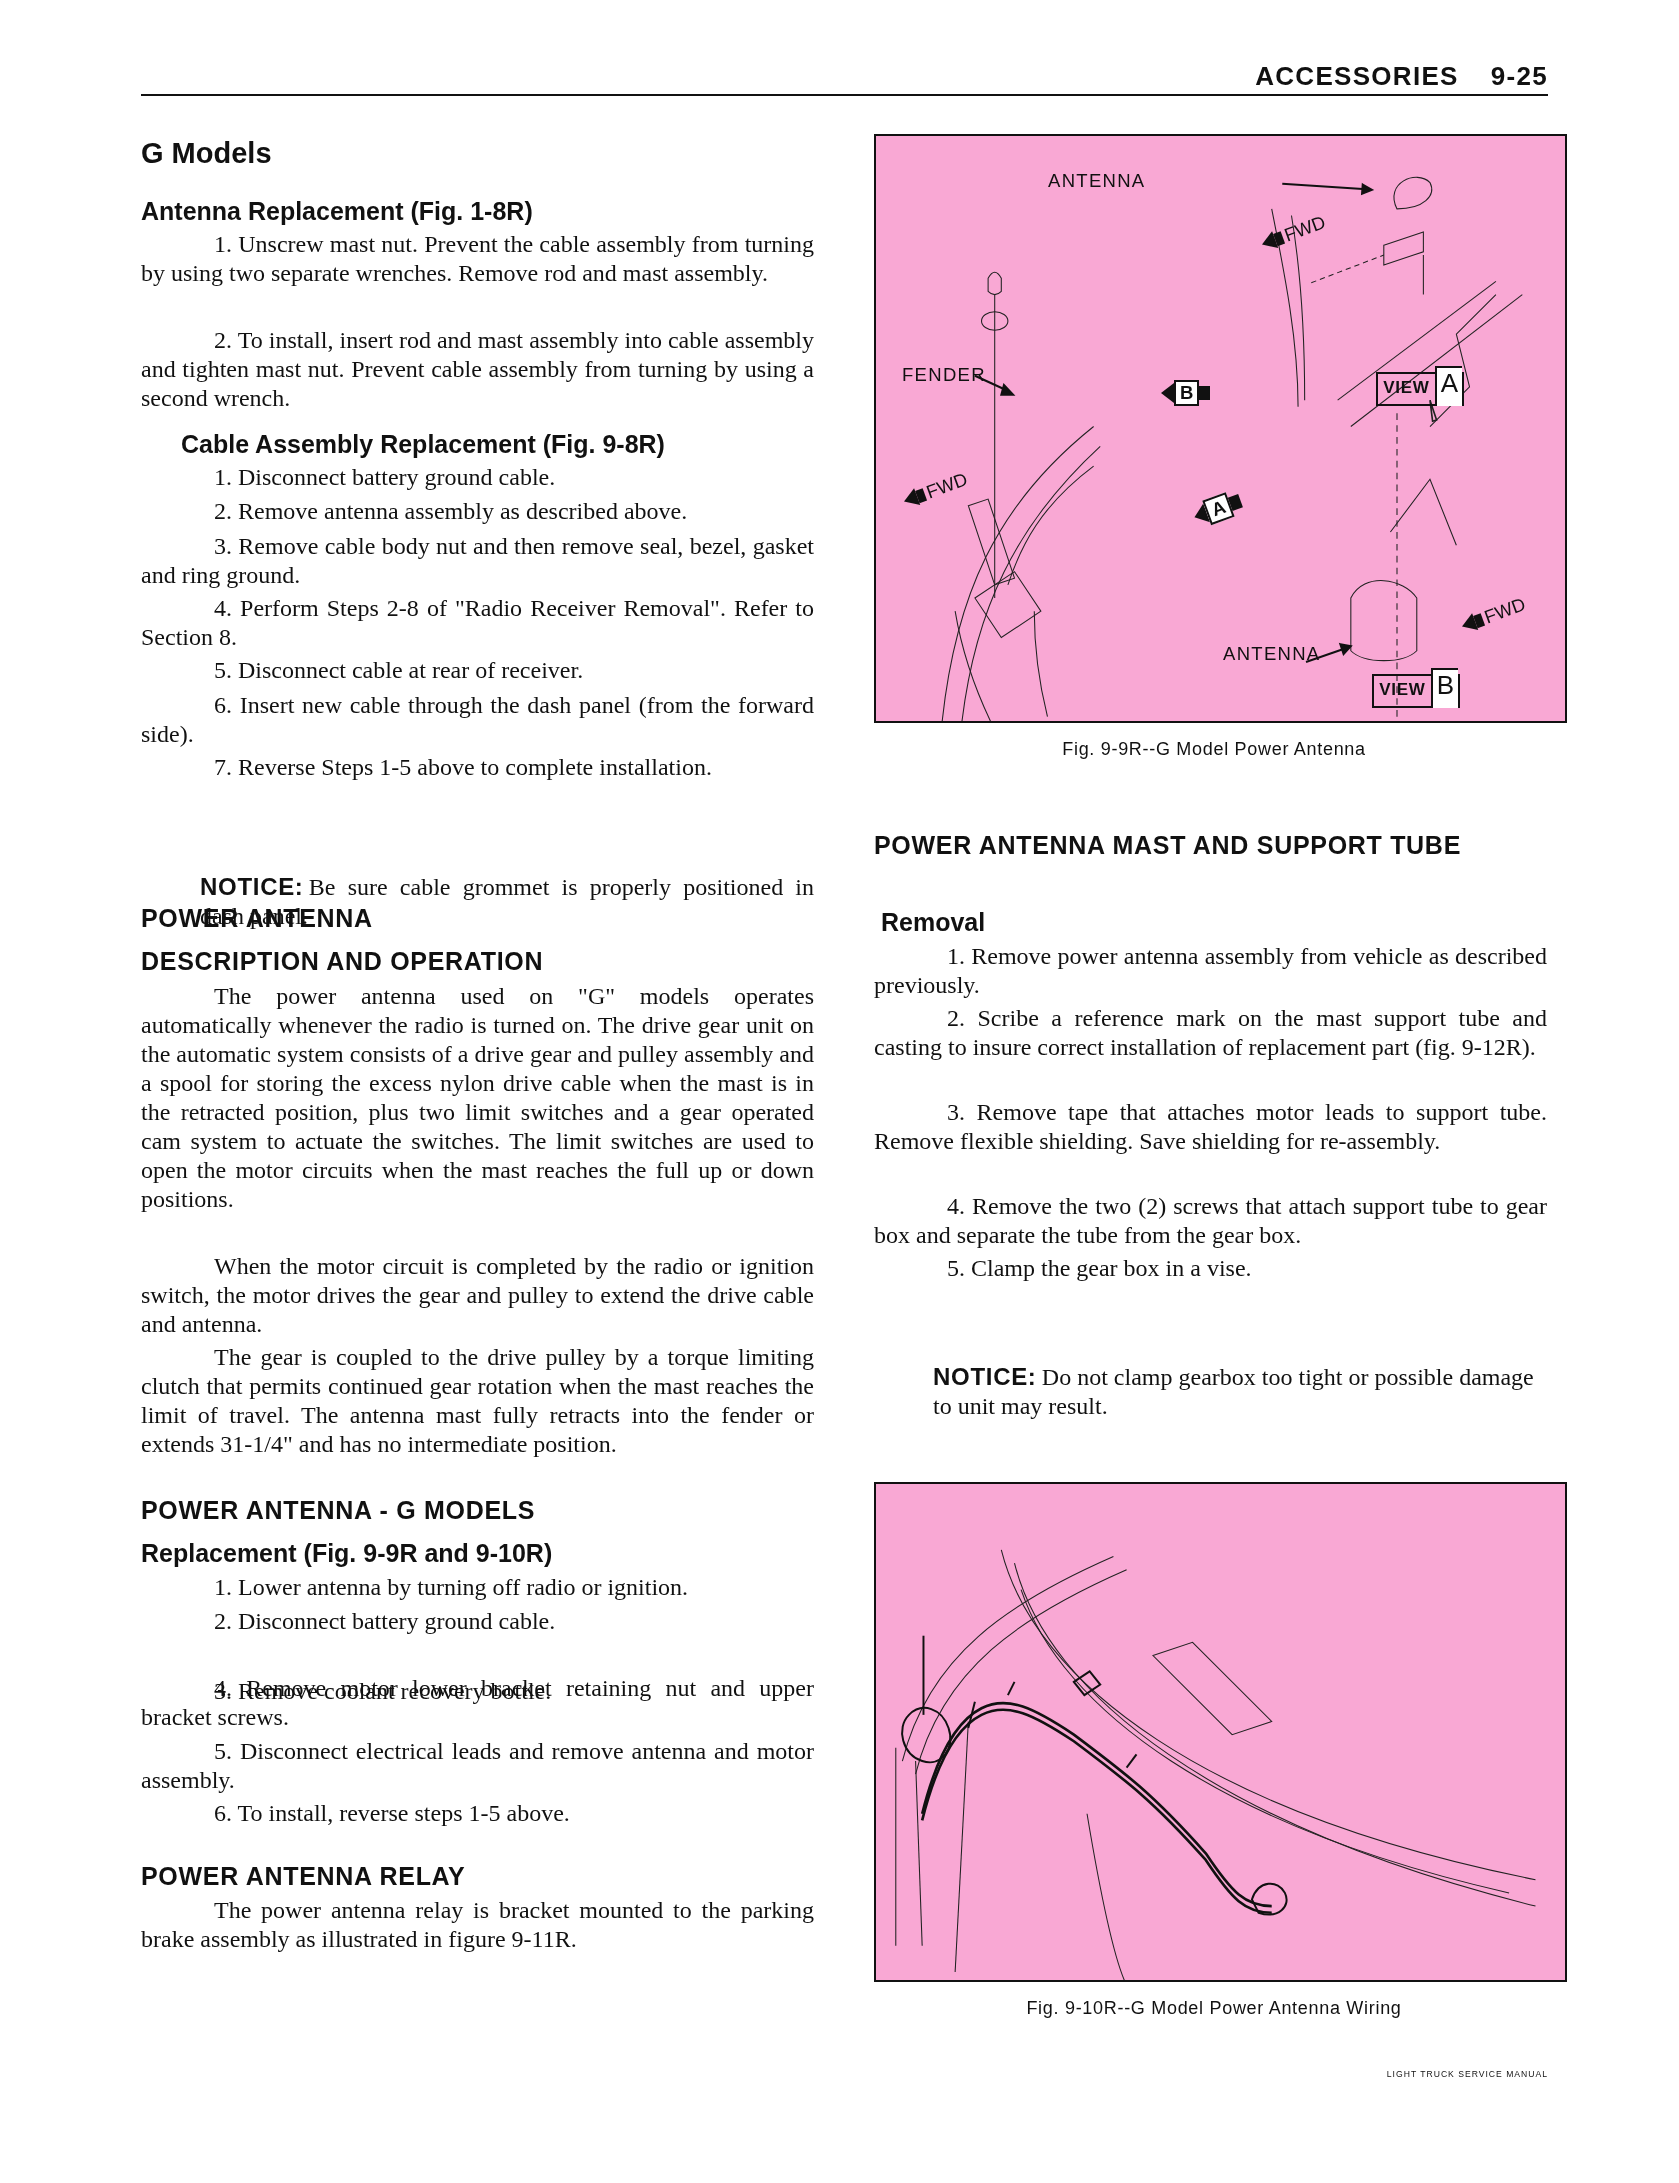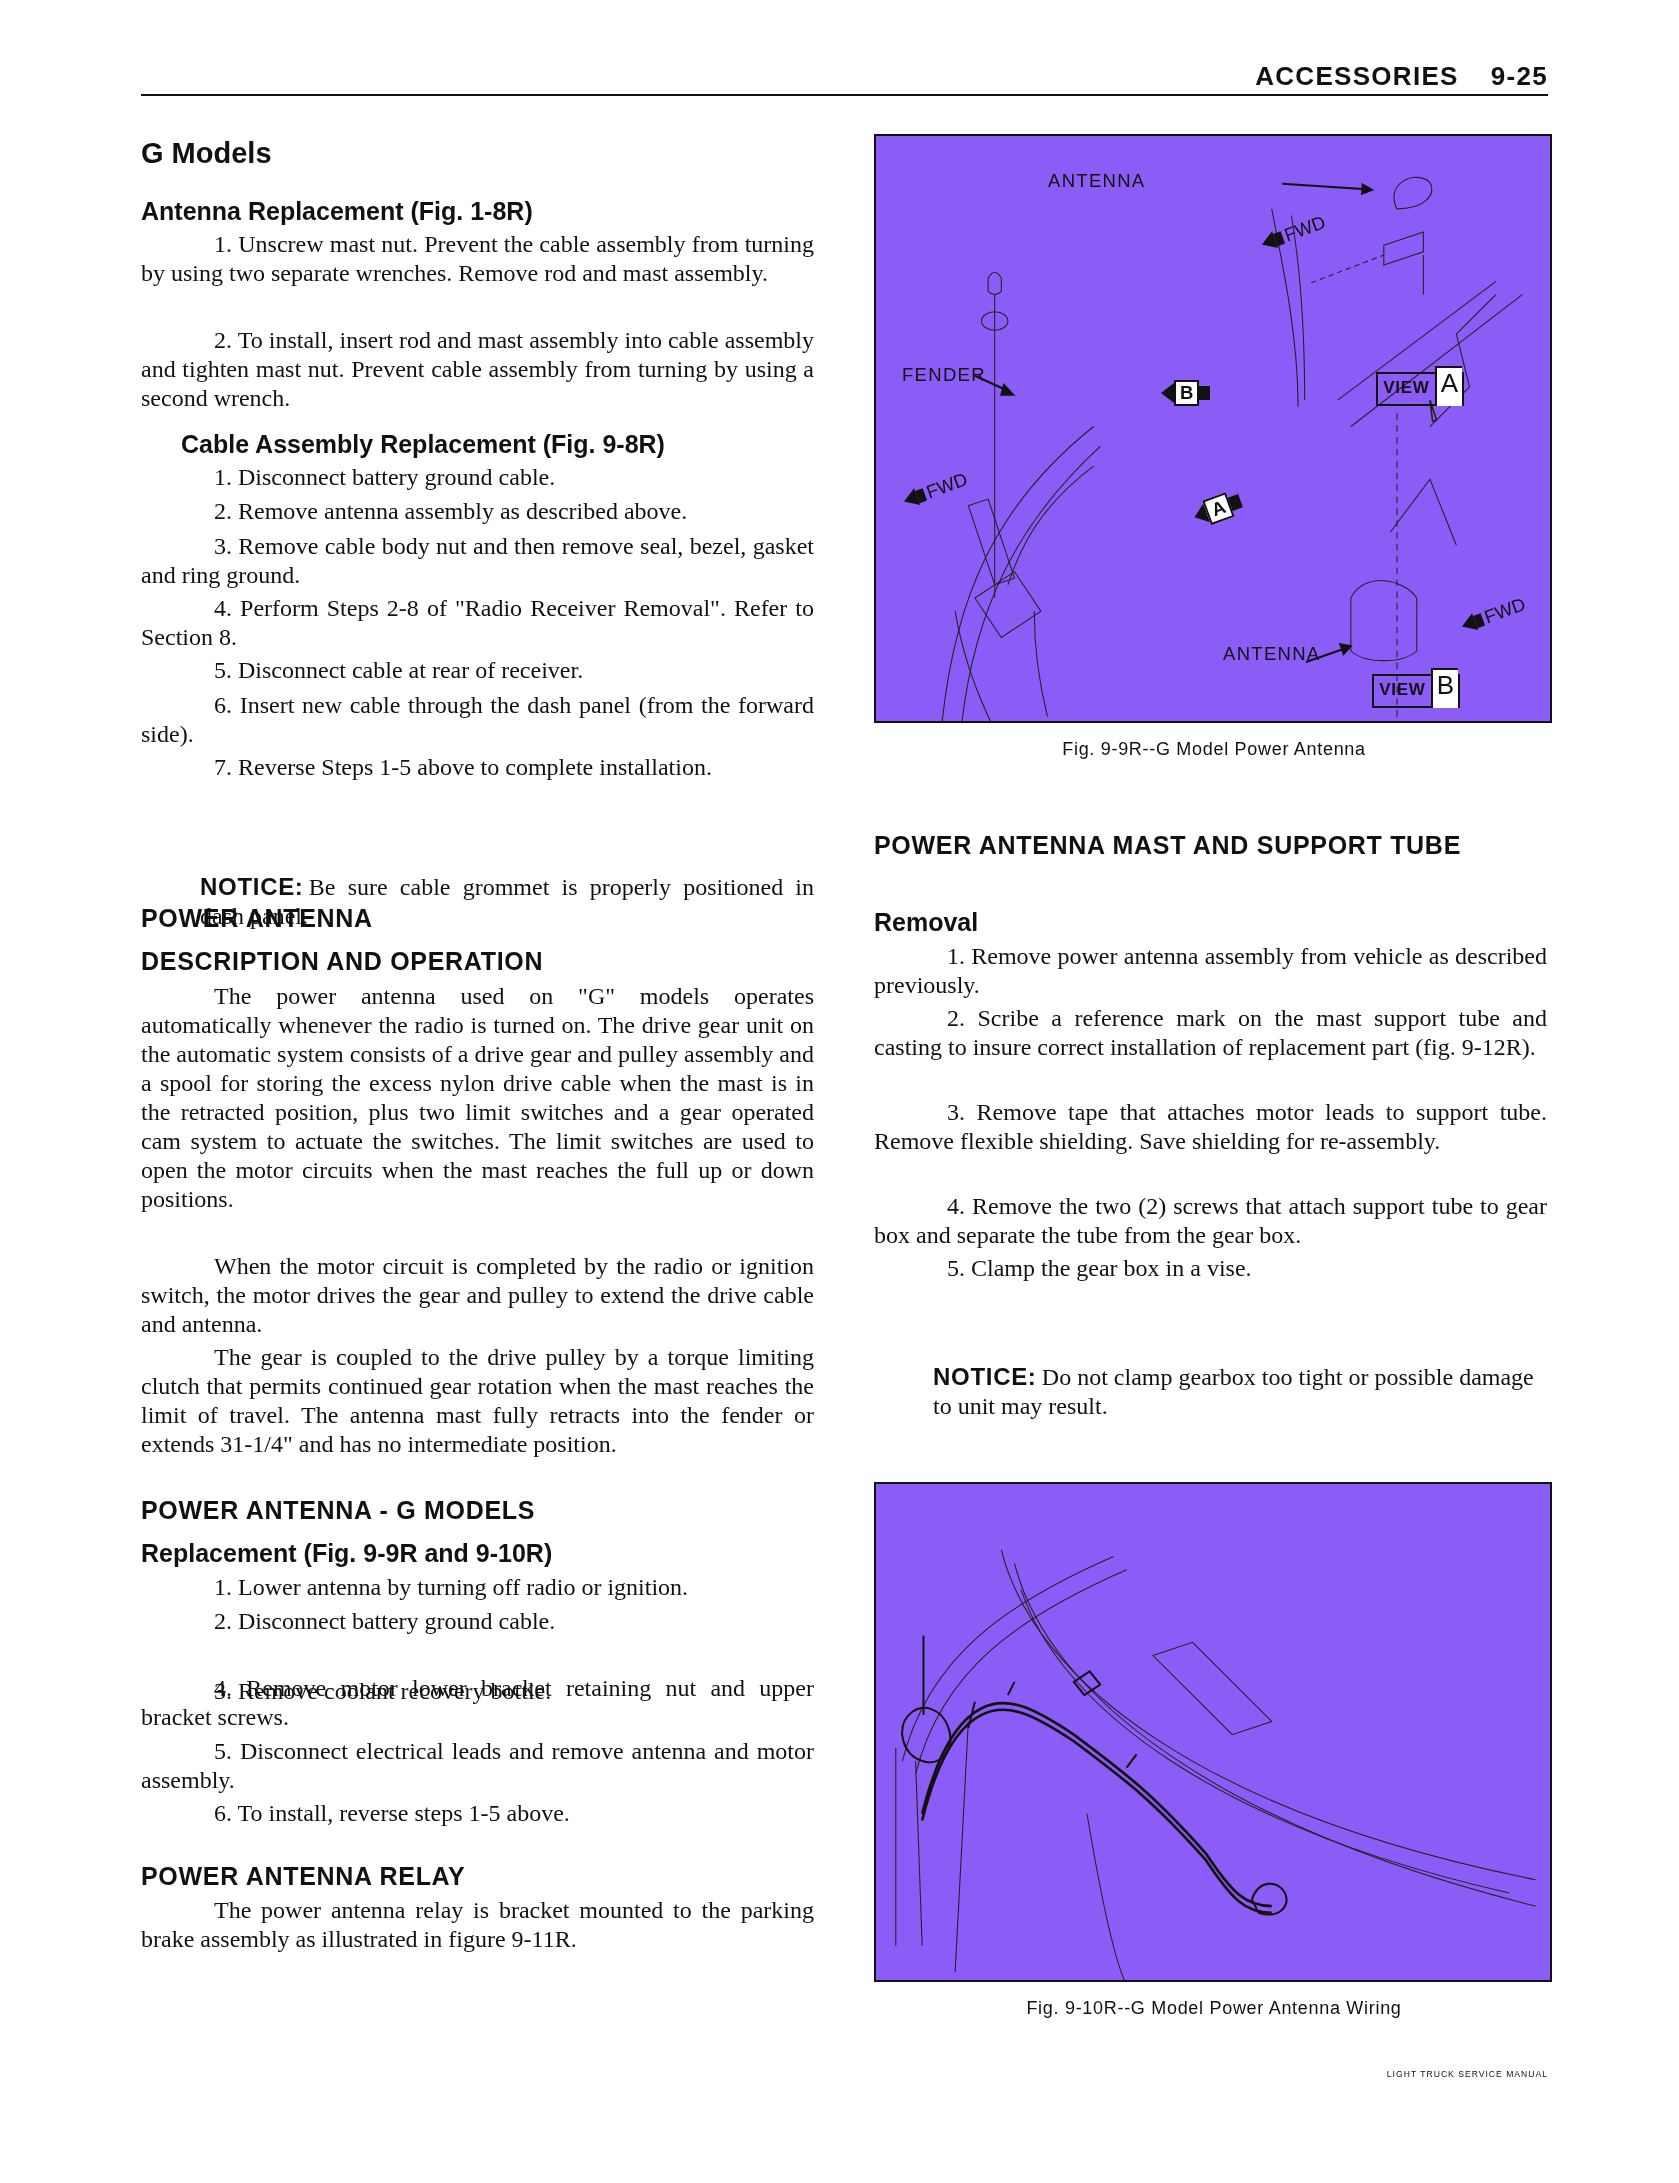--- a/index.html
+++ b/index.html
@@ -21,21 +21,21 @@
   .abs { position: absolute; }
   .h-models { font-size: 29px; font-weight: bold; }
   .h-sub { font-size: 25px; font-weight: bold; }
   .h-caps { font-size: 25px; font-weight: bold; letter-spacing: 0.7px; }
   .para { font-size: 24px; line-height: 29px; text-align: justify; }
   .indent { text-indent: 73px; }
   .notice { font-size: 24px; line-height: 29px; text-align: justify; padding-left: 59px; margin-top: 41px; }
   .notice b { font-family: "Liberation Sans", sans-serif; font-weight: bold; font-size: 24px; letter-spacing: 0.7px; margin-right: 5.3px; }
 
   
-  .figbox { position: absolute; border: 2.6px solid #111; background: #8b5cf6; }
+  .figbox { position: absolute; border: 2.6px solid #111; background: #f9a8d4; padding-left: 15px; }
   .fig-caption { position: absolute; font-size: 18px; letter-spacing: 0.7px; text-align: center; }
   .fig-label { position: absolute; font-family: "Liberation Sans", sans-serif; font-size: 18.5px; letter-spacing: 1.3px; font-weight: normal; color: #111; }
   .view-tag { position: absolute; display: flex; align-items: stretch; border: 2.6px solid #111; height: 30px; font-family: "Liberation Sans", sans-serif; }
   .view-tag .v { font-size: 17px; font-weight: bold; padding: 4px 5.3px 0 5.3px; letter-spacing: 0.7px; }
   .view-tag .l { font-size: 26px; border-left: 2.6px solid #111; padding: 0 4px; line-height: 30px; margin-top: -8px; height: 38px; border-top: 2.6px solid #111; background: #fff; }
   .fwd { position: absolute; display: flex; align-items: center; font-family: "Liberation Sans", sans-serif; font-size: 18.5px; transform: rotate(-20deg); }
   .fwd .arrow { width: 0; height: 0; border-top: 9.2px solid transparent; border-bottom: 9.2px solid transparent; border-right: 14.5px solid #111; margin-right: 0; }
   .fwd .shaft { width: 8px; height: 13px; background: #111; margin-right: 2.6px; }
   .callout { position: absolute; display: flex; align-items: center; transform: rotate(-20deg); }
   .callout .arrow { width: 0; height: 0; border-top: 10.6px solid transparent; border-bottom: 10.6px solid transparent; border-right: 13px solid #111; }
@@ -173,21 +173,21 @@
   </div>
   <div class="view-tag" style="left:496px;top:538px;">
     <span class="v">VIEW</span>
       <span class="l">B</span>
   </div>
 </div>
 <div class="fig-caption sans" style="left:874px;top:739px;width:680px;">Fig. 9-9R--G Model Power Antenna</div>
 
 <div class="col col-right">
   <div class="abs sans h-caps" style="top:829px;left:0;width:673px;line-height:33px;">POWER ANTENNA MAST AND SUPPORT TUBE</div>
-  <div class="abs sans h-sub" style="top:908px;left:0;text-align:right;">Removal</div>
+  <div class="abs sans h-sub" style="top:908px;left:7px;text-align:right;">Removal</div>
   <div class="abs para indent" style="top:942px;left:0;width:673px;">1. Remove power antenna assembly from vehicle as described previously.</div>
   <div class="abs para indent" style="top:1004px;left:0;width:673px;">2. Scribe a reference mark on the mast support tube and casting to insure correct installation of replacement part (fig. 9-12R).</div>
   <div class="abs para indent" style="top:1098px;left:0;width:673px;">3. Remove tape that attaches motor leads to support tube. Remove flexible shielding. Save shielding for re-assembly.</div>
   <div class="abs para indent" style="top:1192px;left:0;width:673px;">4. Remove the two (2) screws that attach support tube to gear box and separate the tube from the gear box.</div>
   <div class="abs para indent" style="top:1254px;left:0;width:673px;">5. Clamp the gear box in a vise.</div>
   <div class="abs notice" style="top:1321px;left:0;width:614px;text-align:left;">
     <b>NOTICE:</b><span>Do not clamp gearbox too tight or possible damage to unit may result.</span>
   </div>
 </div>
 

